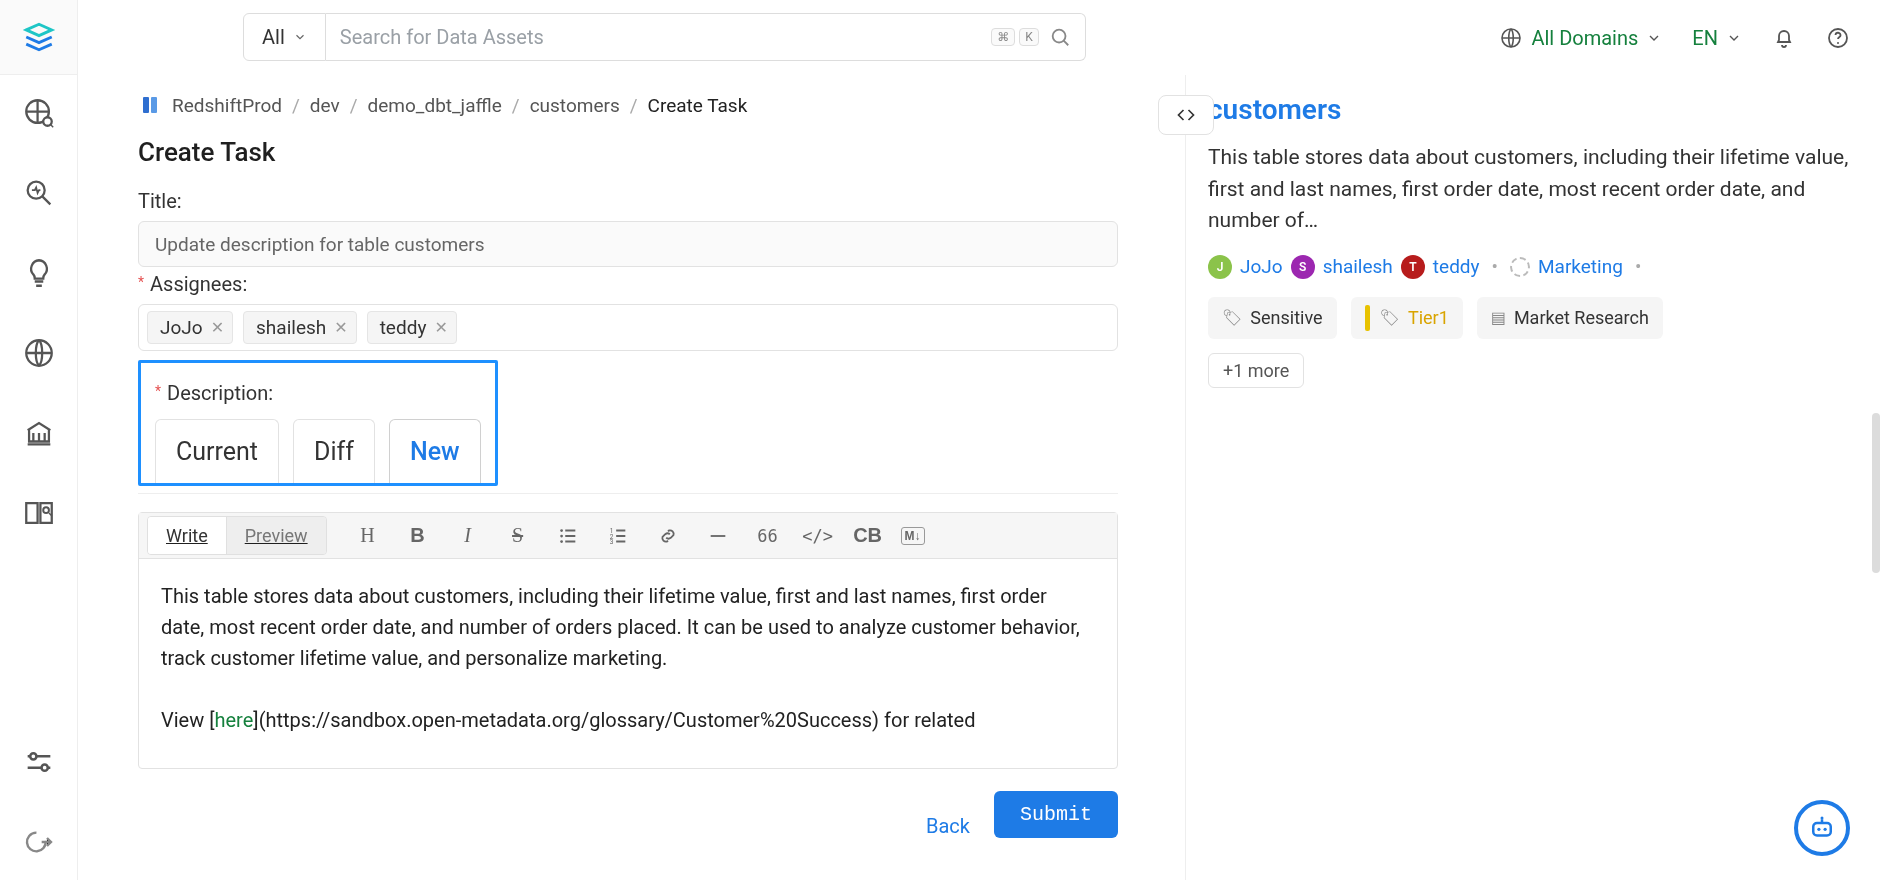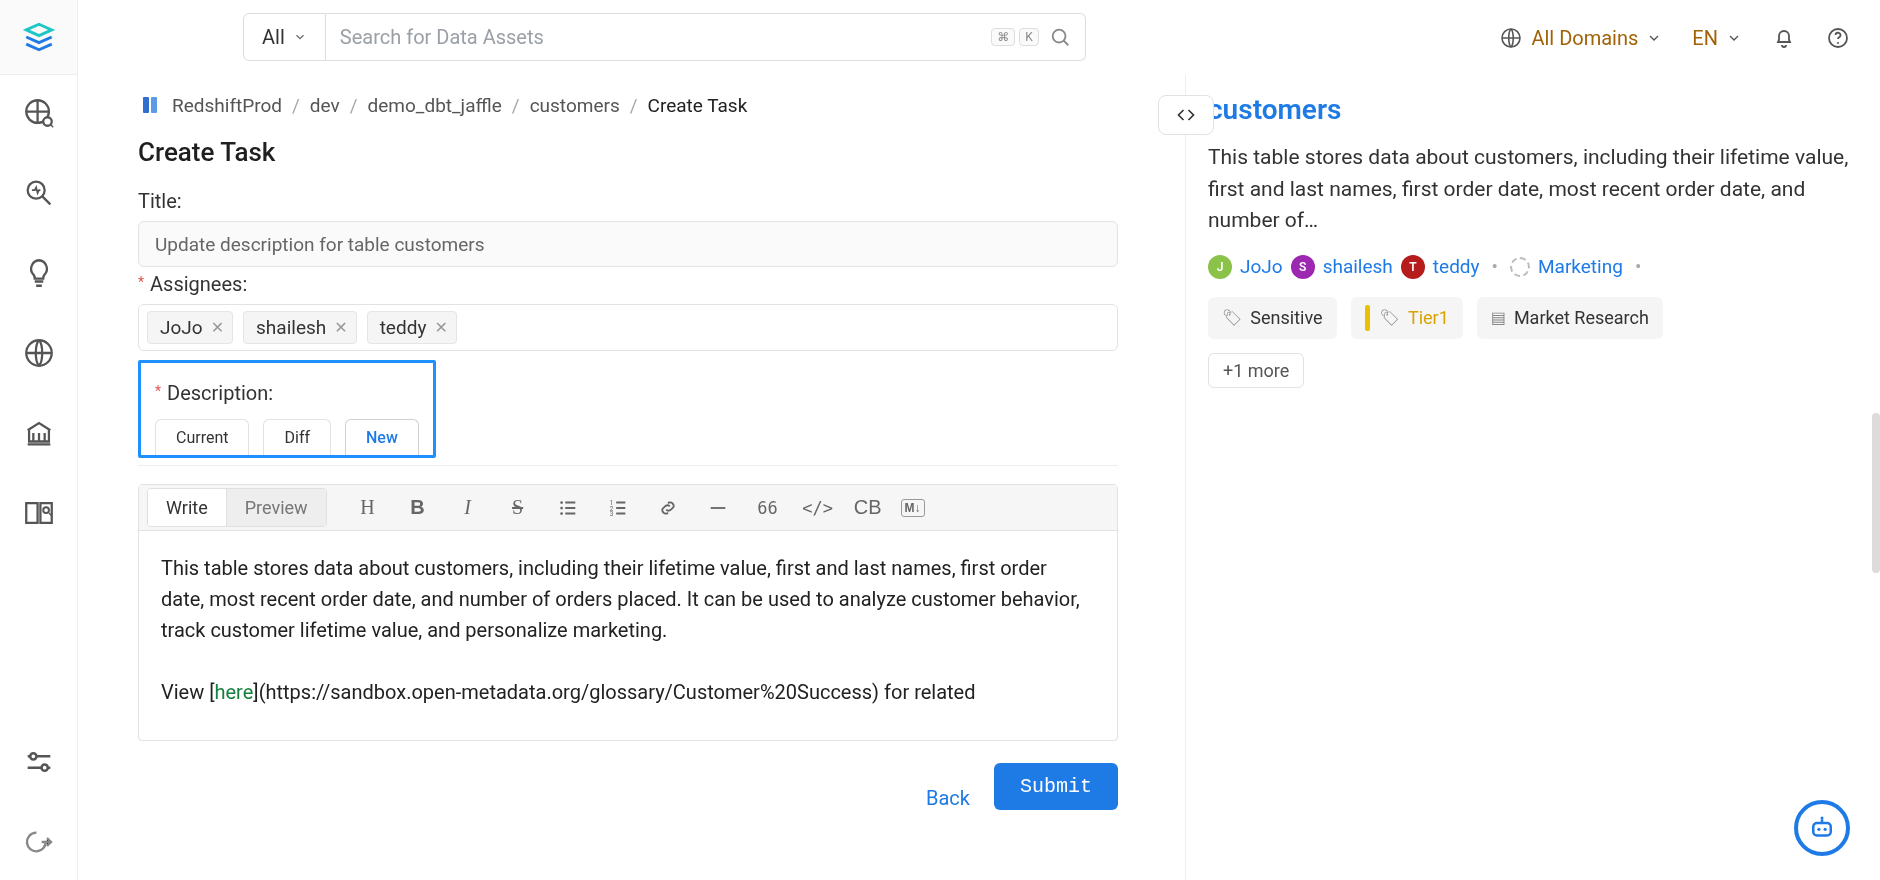--- a/index.html
+++ b/index.html
@@ -14,21 +14,21 @@
   .filter-btn { height:48px; border:1px solid #ddd; border-radius:6px 0 0 6px; padding:0 18px; display:flex; align-items:center; gap:8px; font-size:20px; color:#333; background:#fff; }
   .filter-btn .chev { width:14px; height:14px; }
   .search-box { width:760px; height:48px; border:1px solid #ddd; border-left:none; border-radius:0 6px 6px 0; display:flex; align-items:center; padding:0 14px; gap:10px; color:#888; }
   .search-box input { flex:1; border:none; outline:none; font-size:20px; color:#ef4444; background:transparent; }
   .search-box input::placeholder{ color:#9aa0a6; }
   .kbd { display:flex; gap:4px; }
   .kbd span { border:1px solid #ddd; border-radius:4px; font-size:12px; padding:1px 5px; color:#888; background:#fafafa; }
   .search-icon { width:22px; height:22px; color:#888; }
 
   .top-right { position:absolute; right:30px; top:0; height:75px; display:flex; align-items:center; gap:30px; }
-  .tr-item { display:flex; align-items:center; gap:8px; font-size:20px; color:#a16207; }
+  .tr-item { display:flex; align-items:center; gap:8px; font-size:20px; color:#15803d; }
   .tr-icon { width:24px; height:24px; color:#555; display:flex; align-items:center; justify-content:center;}
   .chev-sm{width:16px;height:16px;color:#555;}
 
   
   .leftnav { position:absolute; left:0; top:75px; bottom:0; width:78px; border-right:1px solid #eee; display:flex; flex-direction:column; align-items:center; padding-top:20px; gap:44px; }
   .nav-ic{ width:36px; height:36px; color:#555; display:flex; align-items:center; justify-content:center;}
   .leftnav .spacer{flex:1;}
 
   
   .main { position:absolute; left:78px; top:75px; right:0; bottom:0; display:flex; }
@@ -49,28 +49,28 @@
   .text-input{ width:100%; max-width:980px; height:46px; border:1px solid #e2e2e2; background:#fafafa; border-radius:6px; padding:0 16px; font-size:19px; color:#666;}
 
   .chips-input{ width:100%; max-width:980px; min-height:46px; border:1px solid #e2e2e2; border-radius:6px; padding:6px 8px; display:flex; gap:10px; align-items:center;}
   .chip{ background:#f5f5f5; border:1px solid #e5e5e5; border-radius:4px; padding:4px 8px 4px 12px; display:flex; align-items:center; gap:8px; font-size:19px; color:#333;}
   .chip .x{ color:#999; font-size:16px; cursor:pointer;}
 
   
   .desc-box{ border:3px solid #1E90FF; border-radius:2px; padding:18px 14px 0 14px; display:inline-block; margin-top:4px; margin-bottom:8px;}
   .desc-box .fld-label{ margin-bottom:14px; }
   .tabset{ display:flex; gap:14px;}
-  .tab{ border:1px solid #e2e2e2; border-bottom:none; border-radius:6px 6px 0 0; padding:8px 20px; font-size:16px; color:#333; background:#fff;}
+  .tab{ border:1px solid #e2e2e2; border-bottom:none; border-radius:6px 6px 0 0; padding:17px 20px; font-size:25px; color:#333; background:#fff;}
   .tab.active{ color:#1E7BE6; font-weight:500; border-color:#d0d0d0;}
   .desc-divider{ height:1px; background:#eee; max-width:980px; margin-top:-1px; margin-bottom:18px;}
 
   
   .editor{ max-width:980px; border:1px solid #e2e2e2; border-radius:4px; }
   .toolbar{ display:flex; align-items:center; background:#f6f6f6; border-bottom:1px solid #e2e2e2; height:46px; padding:0 8px; gap:4px;}
-  .seg{ display:flex; border:1px solid #e0e0e0; border-radius:4px; overflow:hidden; margin-right:14px;}
+  .seg{ display:flex; border:1px solid #e0e0e0; border-radius:4px; overflow:hidden; margin-right:14px;text-decoration:underline;}
   .seg button{ background:#fff; border:none; padding:8px 18px; font-size:18px; color:#333; }
   .seg button + button{ border-left:1px solid #e0e0e0;}
   .seg button.inactive{ background:#eee; color:#777;}
   .tbtn{ width:46px; height:36px; display:flex; align-items:center; justify-content:center; color:#666; font-size:20px; border:none; background:transparent; font-family:Georgia,serif;}
   .tbtn.bold{font-weight:700; font-family:Arial;}
   .tbtn.mono{font-family:Menlo,monospace; font-size:17px;}
   .md-badge{ border:1px solid #999; border-radius:3px; font-size:12px; font-weight:700; padding:1px 3px; color:#666; font-family:Arial; margin-left:6px;}
 
   .editor-body{ padding:22px 22px 32px 22px; font-size:20px; line-height:1.55; color:#222;}
   .editor-body .link{ color:#15803d; }
@@ -314,21 +314,21 @@
               <path fill="none" stroke="#666" stroke-width="2" d="M10 14a4 4 0 005 0l3-3a4 4 0 00-5-5l-1 1M14 10a4 4 0 00-5 0l-3 3a4 4 0 005 5l1-1"></path>
             </svg>
           </button>
         <button class="tbtn">
             <svg width="22" height="22" viewBox="0 0 24 24">
               <path stroke="#666" stroke-width="2" d="M4 12h16"></path>
             </svg>
           </button>
         <button class="tbtn mono">66</button>
         <button class="tbtn mono">&lt;/&gt;</button>
-        <button class="tbtn" style="font-family:Arial;font-weight:400">CB</button>
+        <button class="tbtn" style="font-family:Arial;font-weight:700">CB</button>
         <span class="md-badge">M↓</span>
       </div>
       <div class="editor-body">
         <div>This table stores data about customers, including their lifetime value, first and last names, first order date, most recent order date, and number of orders placed. It can be used to analyze customer behavior, track customer lifetime value, and personalize marketing.</div>
         <br>
         <div>
           <span>View [</span><span class="link">here</span><span>](https://sandbox.open-metadata.org/glossary/Customer%20Success) for related</span>
         </div>
       </div>
     </div>

